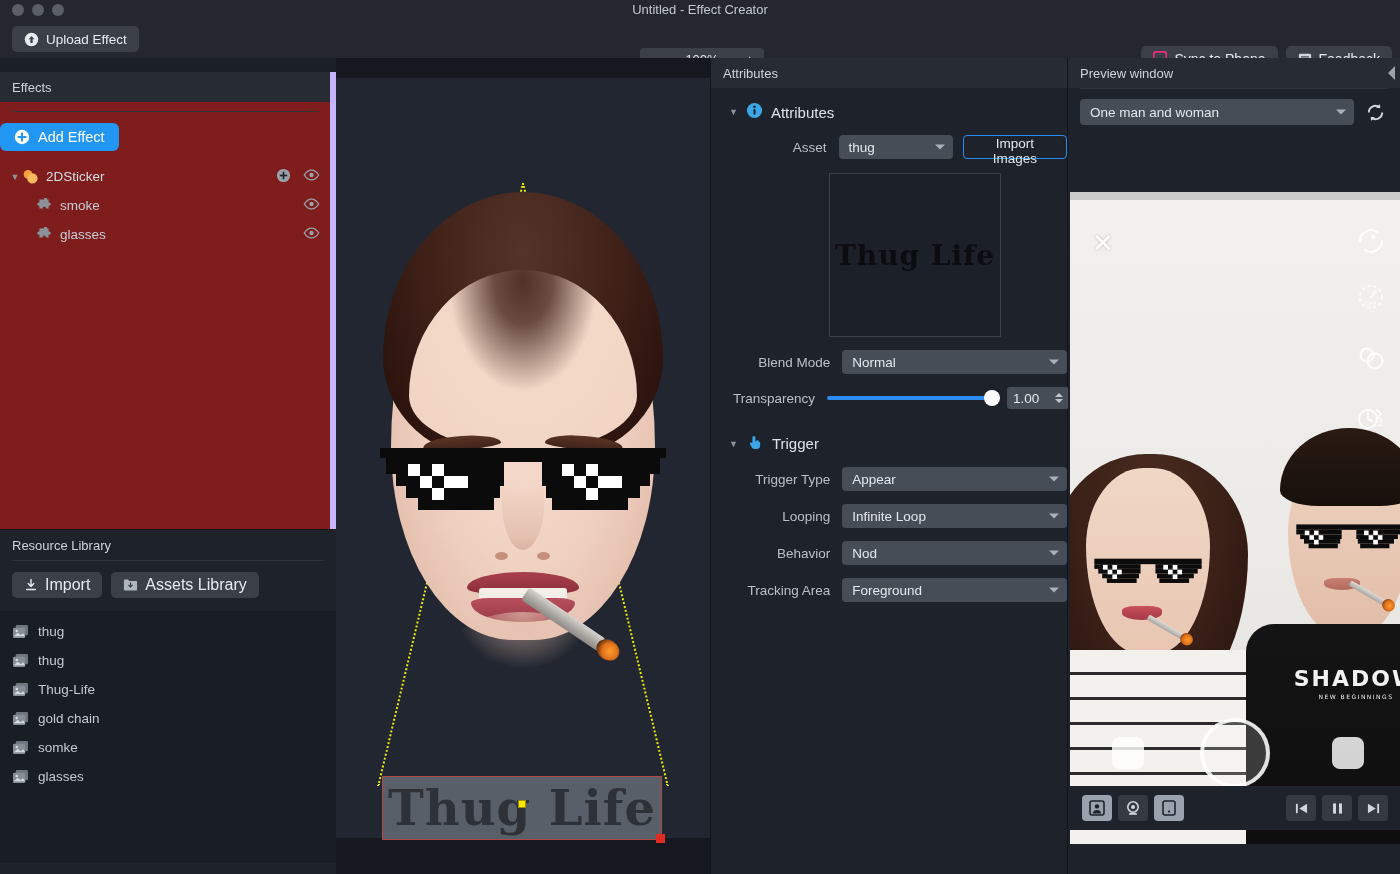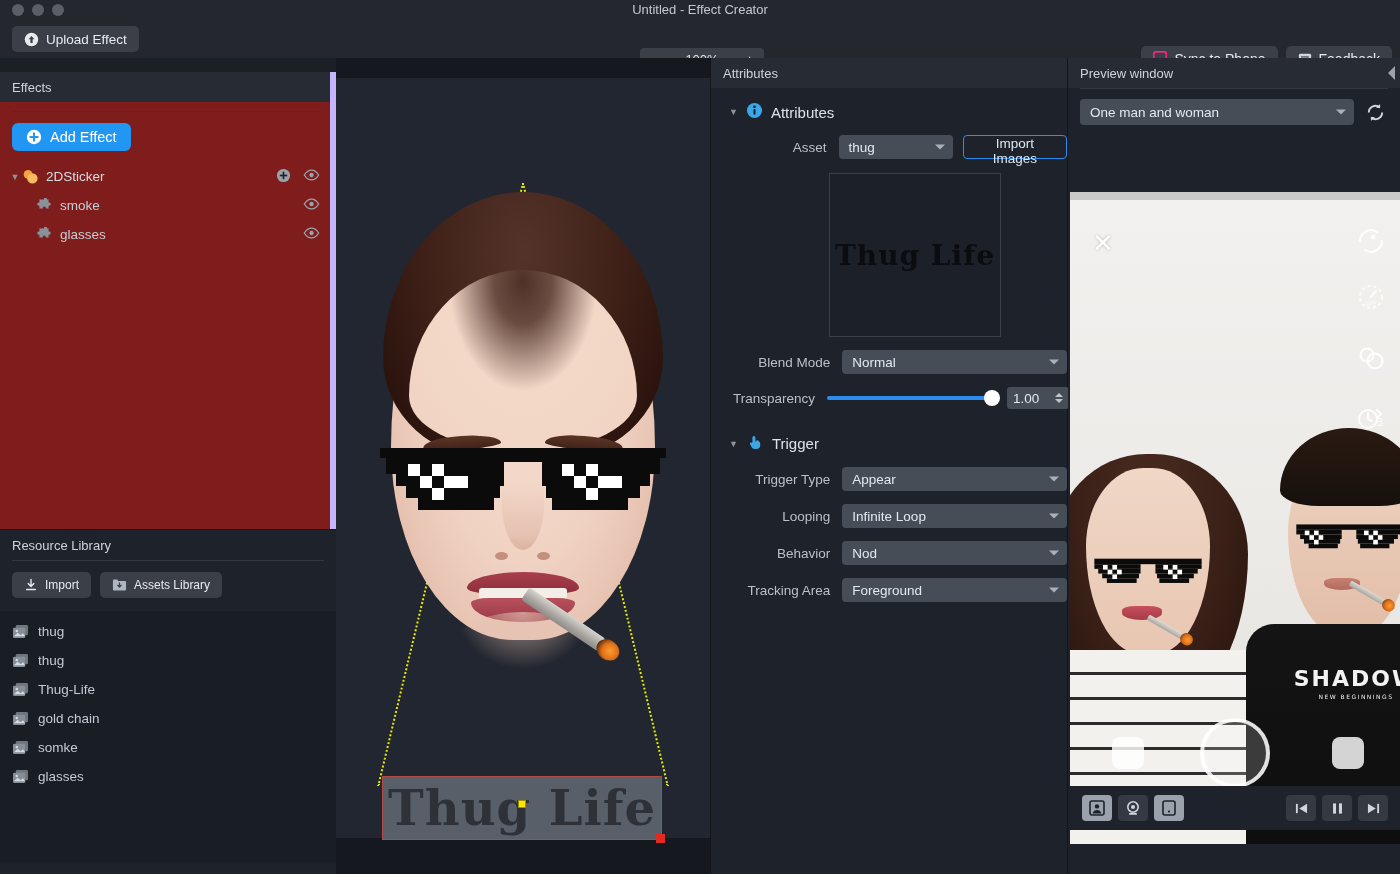--- a/index.html
+++ b/index.html
@@ -56,21 +56,21 @@
     position: absolute; left: 0; top: 72px; width: 336px; height: 816px;
     background: #7f1d1d; border-right: 6px solid #c4b5fd;
   }
   .panel-head {
     height: 30px; background: #272b33;
     display: flex; align-items: center; padding: 0 12px;
     font-size: 13px; color: #cdd4dd;
   }
   .divider { height: 1px; background: #32363f; margin: 9px 12px 0 12px; }
   .addeffect {
-    margin: 11px 12px 0 12px;
+    margin: 11px 12px 0 0;
     background: #2196f3; color: #fff;
     border-radius: 6px; height: 28px;
     display: inline-flex; align-items: center; gap: 8px;
     padding: 0 14px; font-size: 14.5px; cursor: pointer; border: none;
     font-family: inherit;
   }
   .tree { margin-top: 11px; }
   .tree-row {
     height: 29px; display: flex; align-items: center;
     padding: 0 10px 0 8px; font-size: 13.5px; color: #c6cdd6; cursor: pointer;
@@ -86,21 +86,21 @@
   .tree-row .label { flex: 1; padding-left: 4px; }
   .tree-row .act { display: flex; gap: 12px; align-items: center; }
   .eye { cursor: pointer; }
 
   
   .reslib {
     position: absolute; left: 0; bottom: 0; width: 336px; height: 359px;
     background: #1e222a; border-top: 1px solid #121519;
   }
   .reslib .btnrow { display: flex; gap: 9px; padding: 11px 12px 0 12px; }
-  .reslib .btnrow .btn { height: 26px; font-size: 12px; }
+  .reslib .btnrow .btn { height: 26px; font-size: 16px; }
   .reslist { margin-top: 13px; background: #191d24; height: 252px; padding-top: 6px; }
   .res-item {
     height: 29px; display: flex; align-items: center; gap: 9px;
     padding: 0 12px; font-size: 13.5px; color: #c3cad3; cursor: pointer;
   }
 
   
   .canvas-wrap {
     position: absolute; left: 336px; top: 58px; width: 374px; height: 816px;
     background: #15181e; overflow: hidden;

